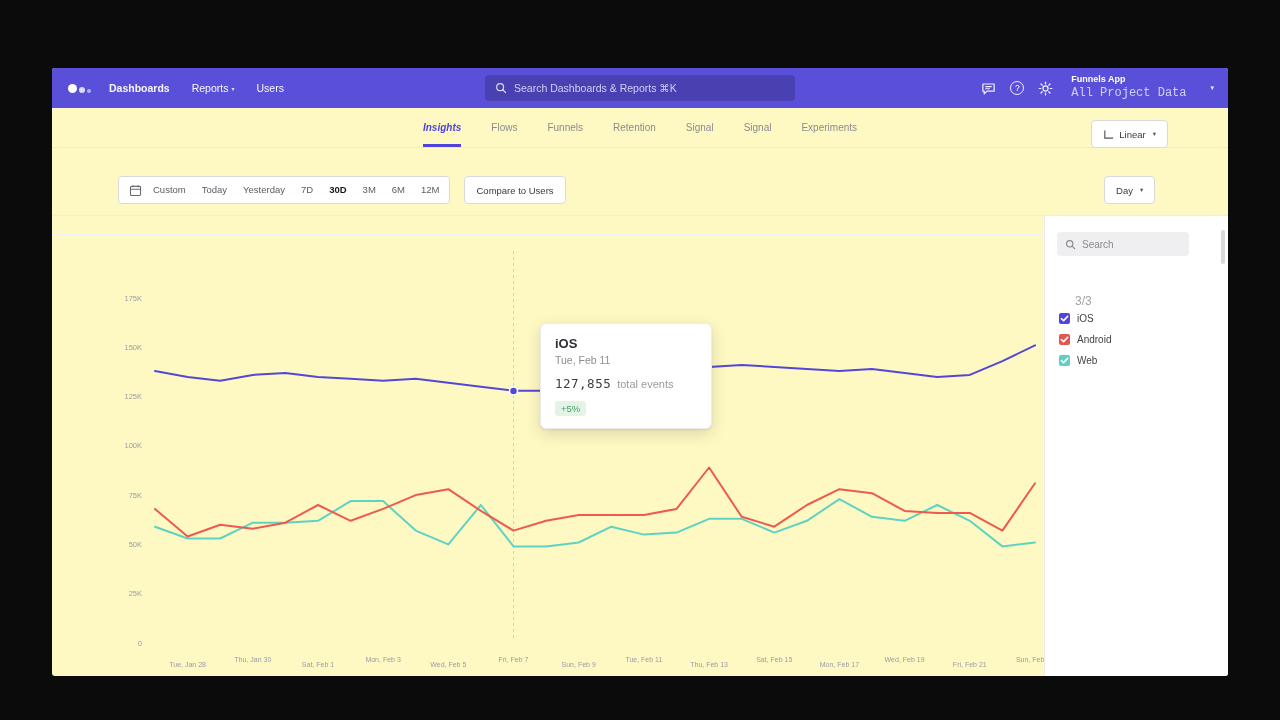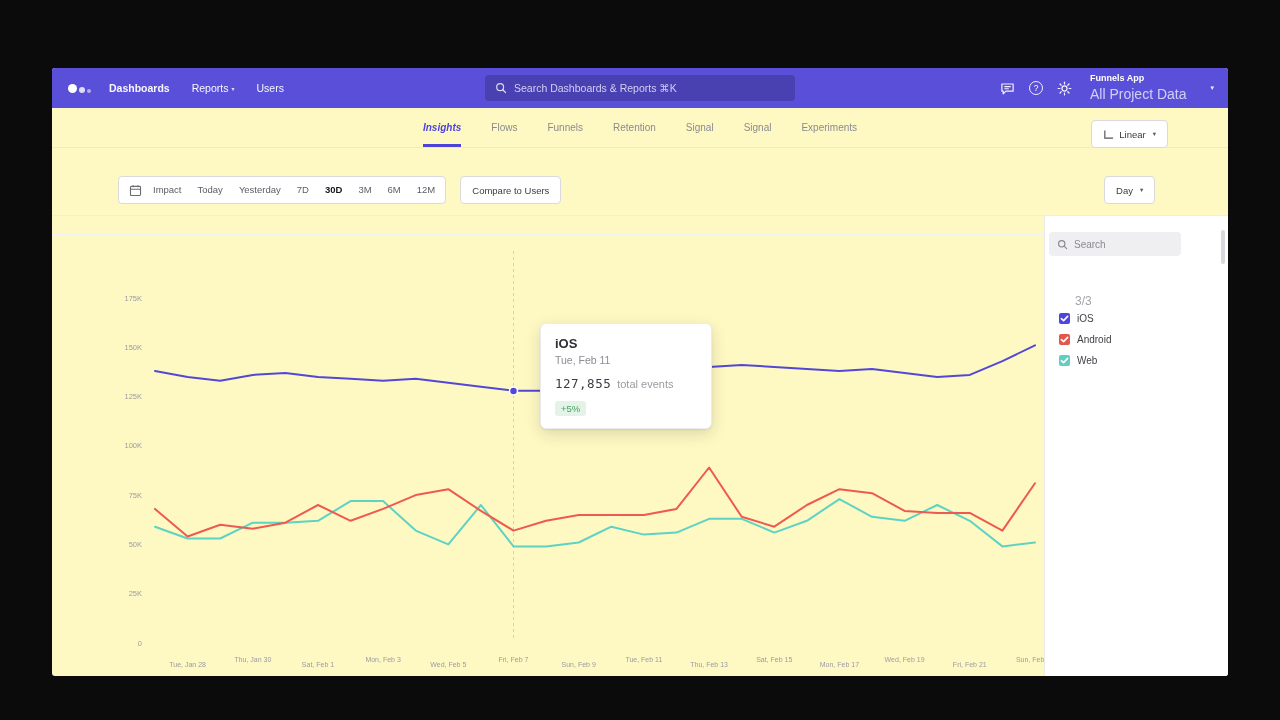--- a/index.html
+++ b/index.html
@@ -19,21 +19,21 @@
   .nav-item.bold{font-weight:700;}
   .nav-item .caret{font-size:6px;opacity:.85;}
   .nav-search{position:absolute;left:50%;transform:translateX(-50%);width:310px;height:26px;border-radius:4px;
               background:rgba(0,0,0,.18);display:flex;align-items:center;gap:7px;padding:0 10px;cursor:text;}
   .nav-search-text{color:#d3cef4;font-size:10.5px;}
   .nav-right{position:absolute;right:14px;display:flex;align-items:center;gap:14px;}
   .help{width:14px;height:14px;border-radius:50%;border:1.2px solid rgba(255,255,255,.9);color:#fff;
         font-size:8.5px;line-height:12px;text-align:center;cursor:pointer;}
   .project{margin-left:4px;cursor:pointer;}
   .pname{color:#fff;font-size:9px;font-weight:700;line-height:1.3;}
-  .pscope{color:rgba(255,255,255,.72);font-size:14px;line-height:1.3;}
+  .pscope{color:rgba(255,255,255,.72);font-size:12px;line-height:1.3;font-family:Liberation Mono, monospace;}
   .caret2{color:rgba(255,255,255,.9);font-size:7px;margin-left:10px;cursor:pointer;}
 
   
   .tabbar{height:40px;border-bottom:1px solid #e8e8ea;display:flex;justify-content:center;gap:30px;}
   .tab{display:flex;align-items:center;font-size:10px;color:#8a8a92;cursor:pointer;height:100%;border-bottom:3px solid transparent;padding-top:3px;}
   .tab.active{color:#4e43d8;font-weight:700;border-bottom-color:#4e43d8;font-style:italic;}
 
   
   .toolbar{margin-top:28px;height:28px;display:flex;align-items:center;padding-left:66px;padding-right:60px;}
   .range-group{display:inline-flex;align-items:center;border:1px solid #d9d9de;border-radius:4px;height:28px;padding:0 2px;background:#fff;}
@@ -55,21 +55,21 @@
            box-shadow:0 1px 2px rgba(0,0,0,.07),0 5px 16px rgba(0,0,0,.14);padding:12px 14px 12px 14px;}
   .tt-title{font-size:13px;font-weight:700;color:#2e2e35;}
   .tt-date{font-size:10.5px;color:#8c8c94;margin-top:3px;}
   .tt-valrow{margin-top:10px;display:flex;align-items:baseline;gap:6px;}
   .tt-val{font-family:"DejaVu Sans Mono","Liberation Mono",monospace;font-size:12.5px;color:#3c3c44;letter-spacing:.5px;}
   .tt-suffix{font-size:11px;color:#9a9aa2;}
   .tt-delta{display:inline-block;margin-top:10px;background:#e4f3e8;color:#47a065;font-size:9.5px;padding:2px 6px;border-radius:3px;}
 
   
   .side{position:absolute;right:0;top:0;width:184px;height:100%;border-left:1px solid #ebebee;background:#fff;}
-  .side-search{position:absolute;top:16px;left:4px;width:132px;height:24px;background:#efeff1;border-radius:4px;
+  .side-search{position:absolute;top:16px;left:12px;width:132px;height:24px;background:#efeff1;border-radius:4px;
                display:flex;align-items:center;gap:6px;padding:0 8px;cursor:text;}
   .side-search span{font-size:10px;color:#8a8a92;}
   .side-count{position:absolute;top:78px;left:30px;font-size:12px;color:#a3a3ab;}
   .legend{position:absolute;top:92px;left:14px;right:8px;}
   .lrow{display:flex;align-items:center;gap:7px;height:21px;cursor:pointer;}
   .cb{width:11px;height:11px;border-radius:2px;display:inline-flex;align-items:center;justify-content:center;flex:none;}
   .llabel{font-size:10px;color:#3f3f46;}
   .sb-thumb{position:absolute;right:3px;top:14px;width:4px;height:34px;background:#d8d8dd;border-radius:2px;cursor:grab;}
 </style>
 </head>
@@ -140,21 +140,21 @@
       </div>
 
     <div class="toolbar">
       <div class="range-group">
         <svg viewBox="0 0 14 14" width="13" height="13">
           <rect x="1.6" y="2.6" width="10.8" height="9.8" rx="1" fill="none" stroke="#6b6b73" stroke-width="1.2"></rect>
           <line x1="1.6" y1="5.6" x2="12.4" y2="5.6" stroke="#6b6b73" stroke-width="1.2"></line>
           <line x1="4.4" y1="1.4" x2="4.4" y2="3.4" stroke="#6b6b73" stroke-width="1.2"></line>
           <line x1="9.6" y1="1.4" x2="9.6" y2="3.4" stroke="#6b6b73" stroke-width="1.2"></line>
         </svg>
-      <div class="range">Impact</div>
+      <div class="range">Custom</div>
           <div class="range">Today</div>
           <div class="range">Yesterday</div>
           <div class="range">7D</div>
           <div class="range active">30D</div>
           <div class="range">3M</div>
           <div class="range">6M</div>
           <div class="range">12M</div>
         </div>
       <div class="chip compare">Compare to Users</div>
       <div class="right-chips">

